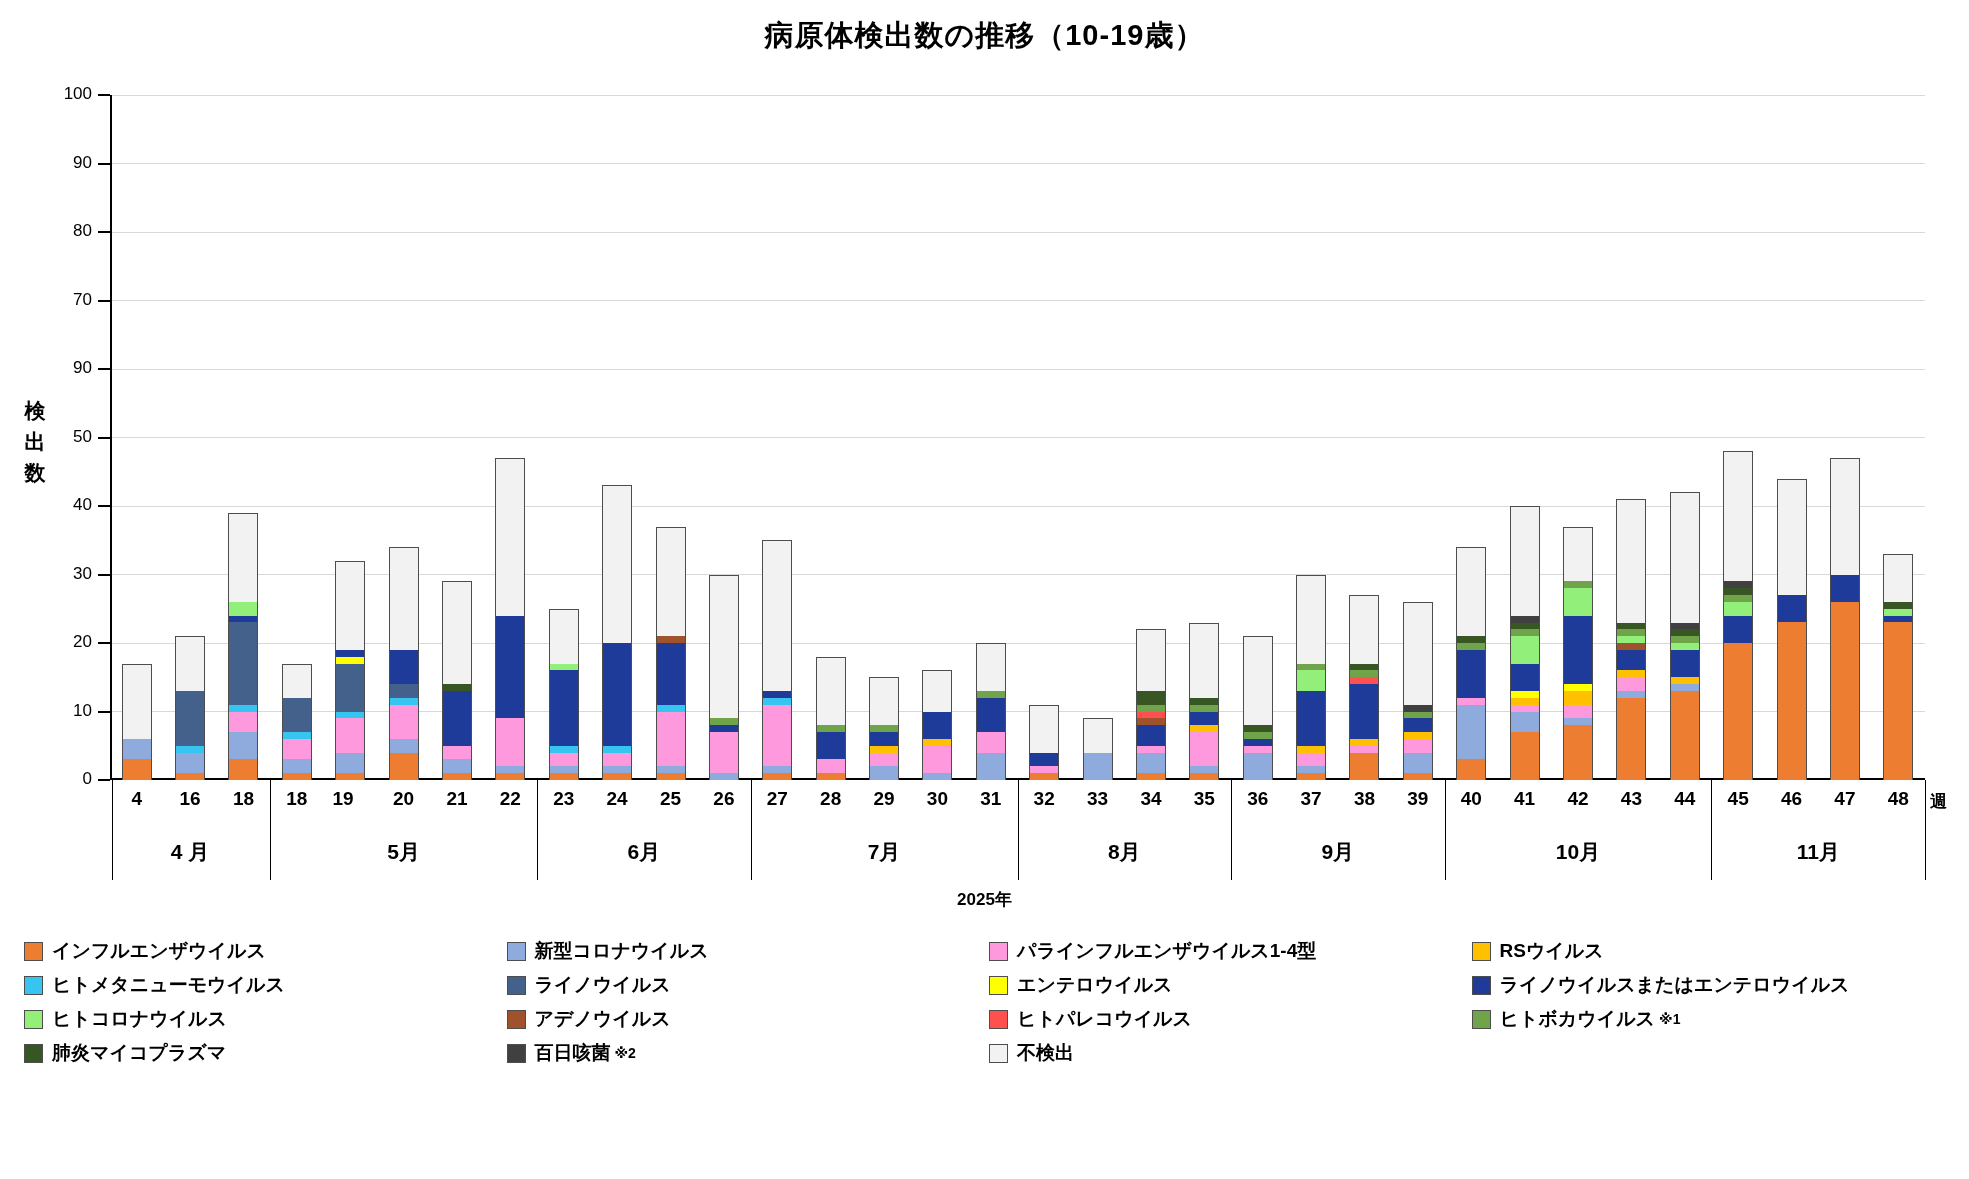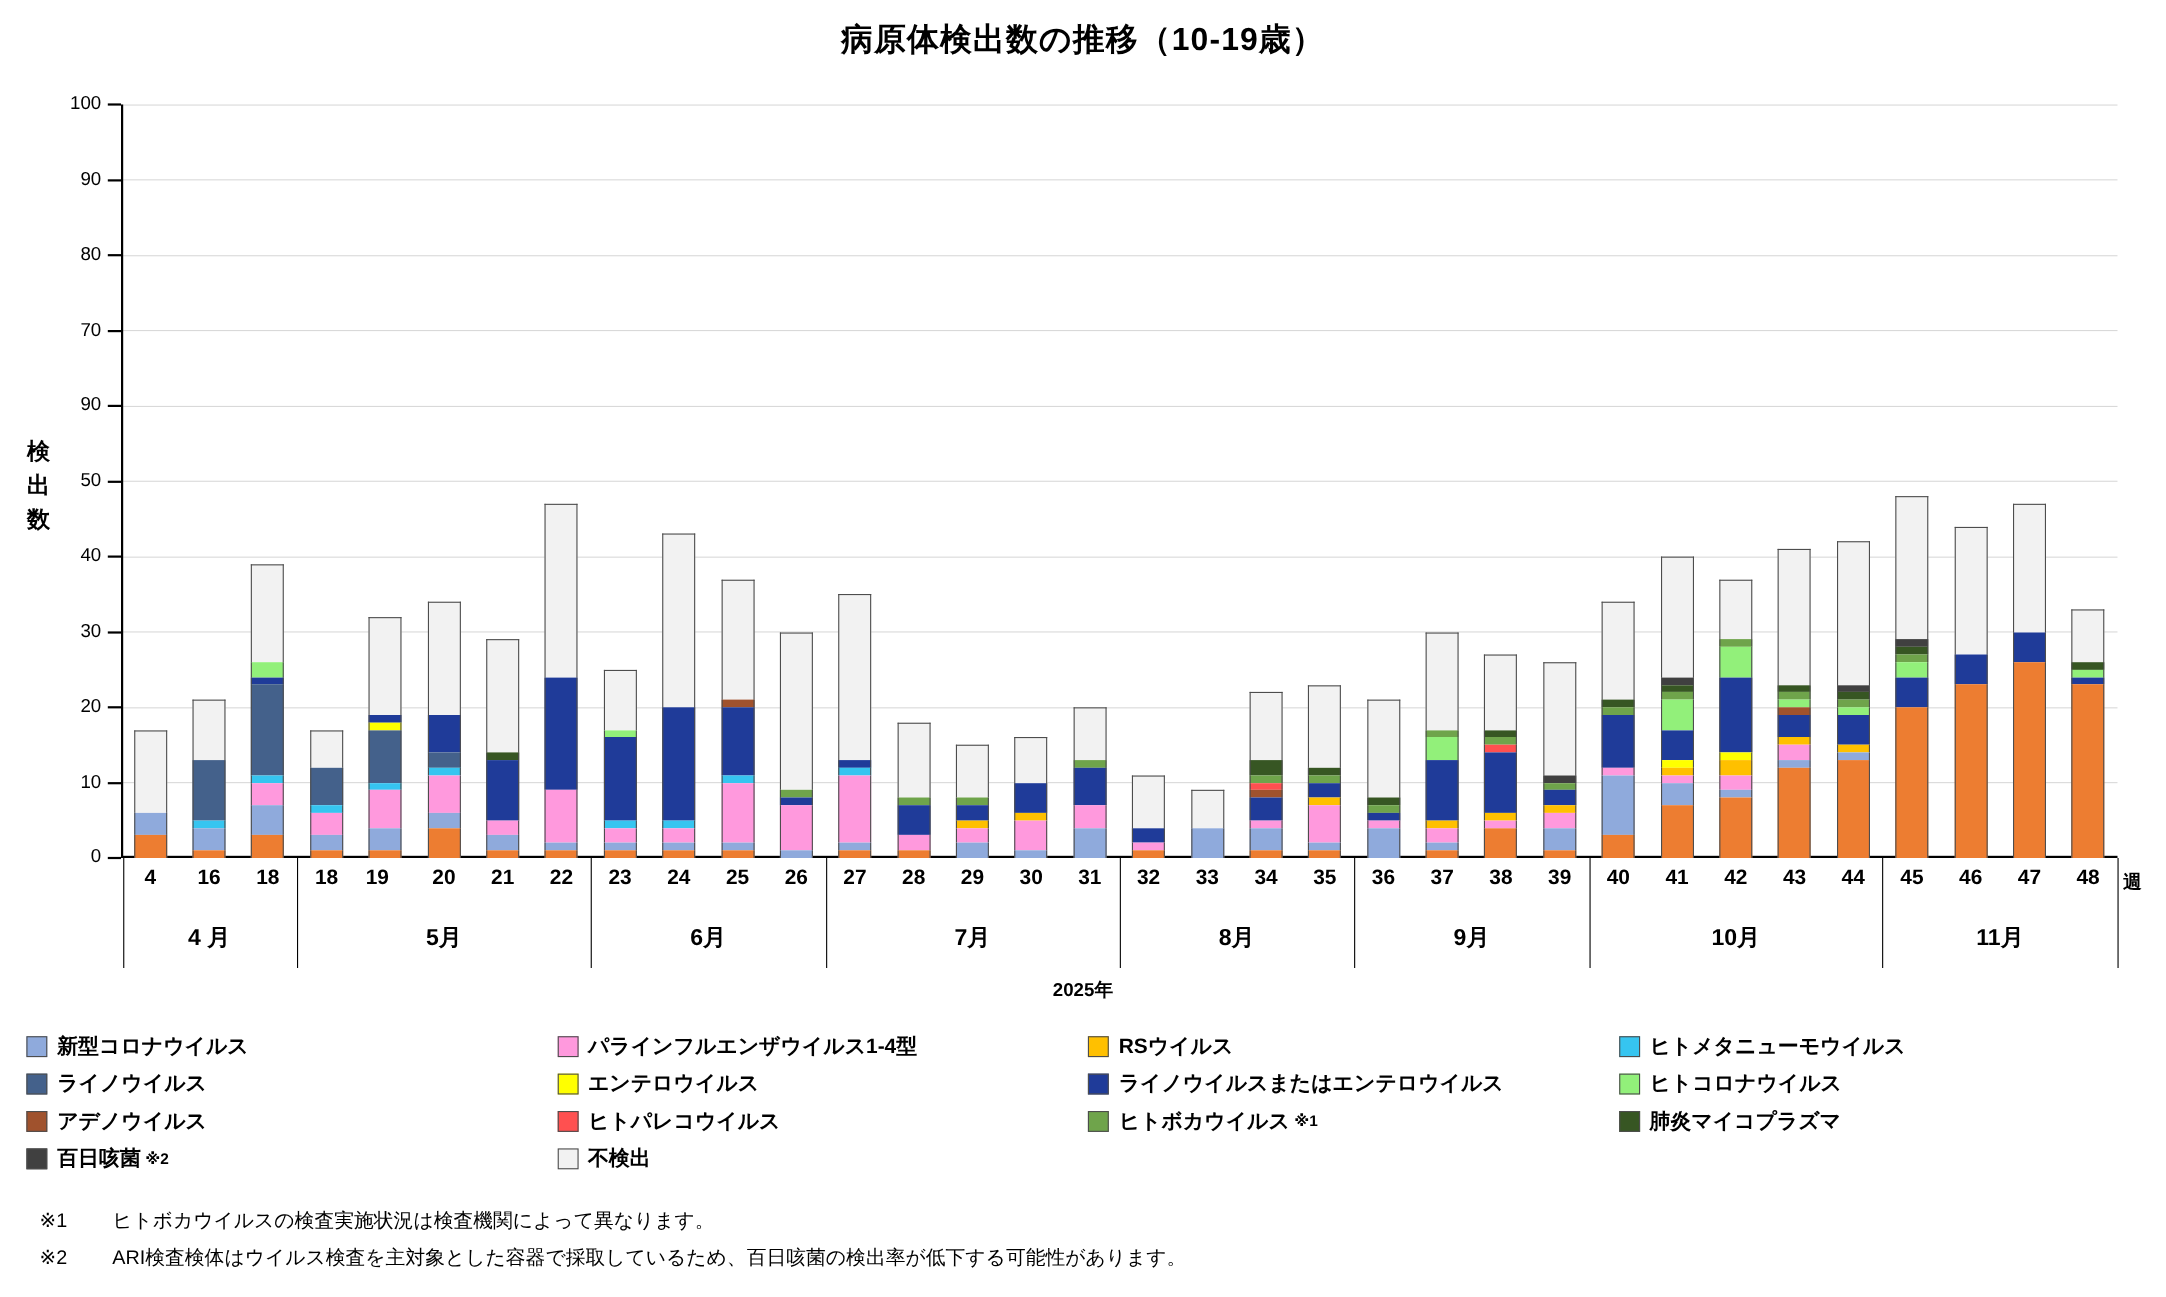--- a/index.html
+++ b/index.html
@@ -426,20 +426,24 @@
       <div class="monthlabel" style="left: 814.044px; width: 140px;">7月</div>
       <div class="monthlabel" style="left: 1054.26px; width: 140px;">8月</div>
       <div class="monthlabel" style="left: 1267.79px; width: 140px;">9月</div>
       <div class="monthlabel" style="left: 1508.01px; width: 140px;">10月</div>
       <div class="monthlabel" style="left: 1748.24px; width: 140px;">11月</div>
     </div>
   <div class="yearlabel">2025年</div>
 
   <div id="legend">
       <div class="lgitem">
+        <span class="swatch" style="background: rgb(237, 125, 49);"></span>
+        <span>インフルエンザウイルス</span>
+      </div>
+      <div class="lgitem">
         <span class="swatch" style="background: rgb(143, 170, 220);"></span>
         <span>新型コロナウイルス</span>
       </div>
       <div class="lgitem">
         <span class="swatch" style="background: rgb(255, 153, 221);"></span>
         <span>パラインフルエンザウイルス1-4型</span>
       </div>
       <div class="lgitem">
         <span class="swatch" style="background: rgb(255, 192, 0);"></span>
         <span>RSウイルス</span>
@@ -485,24 +489,20 @@
         <span class="swatch" style="background: rgb(64, 64, 64);"></span>
         <span>百日咳菌</span>
         <span class="sup">※2</span>
       </div>
       <div class="lgitem">
         <span class="swatch" style="background: rgb(242, 242, 242);"></span>
         <span>不検出</span>
       </div>
     </div>
 
-  <div class="notes">
-      <div class="note"><span class="nmark">※1</span><span>ヒトボカウイルスの検査実施状況は検査機関によって異なります。</span></div>
-      <div class="note"><span class="nmark">※2</span><span>ARI検査検体はウイルス検査を主対象とした容器で採取しているため、百日咳菌の検出率が低下する可能性があります。</span></div>
-    </div>
 
 <div class="ylabel" style="top: 769px; left: 32px; right: auto;">0</div>
     <div class="ylabel" style="top: 700.5px; left: 32px; right: auto;">10</div>
     <div class="ylabel" style="top: 632px; left: 32px; right: auto;">20</div>
     <div class="ylabel" style="top: 563.5px; left: 32px; right: auto;">30</div>
     <div class="ylabel" style="top: 495px; left: 32px; right: auto;">40</div>
     <div class="ylabel" style="top: 426.5px; left: 32px; right: auto;">50</div>
     <div class="ylabel" style="top: 358px; left: 32px; right: auto;">90</div>
     <div class="ylabel" style="top: 289.5px; left: 32px; right: auto;">70</div>
     <div class="ylabel" style="top: 221px; left: 32px; right: auto;">80</div>

